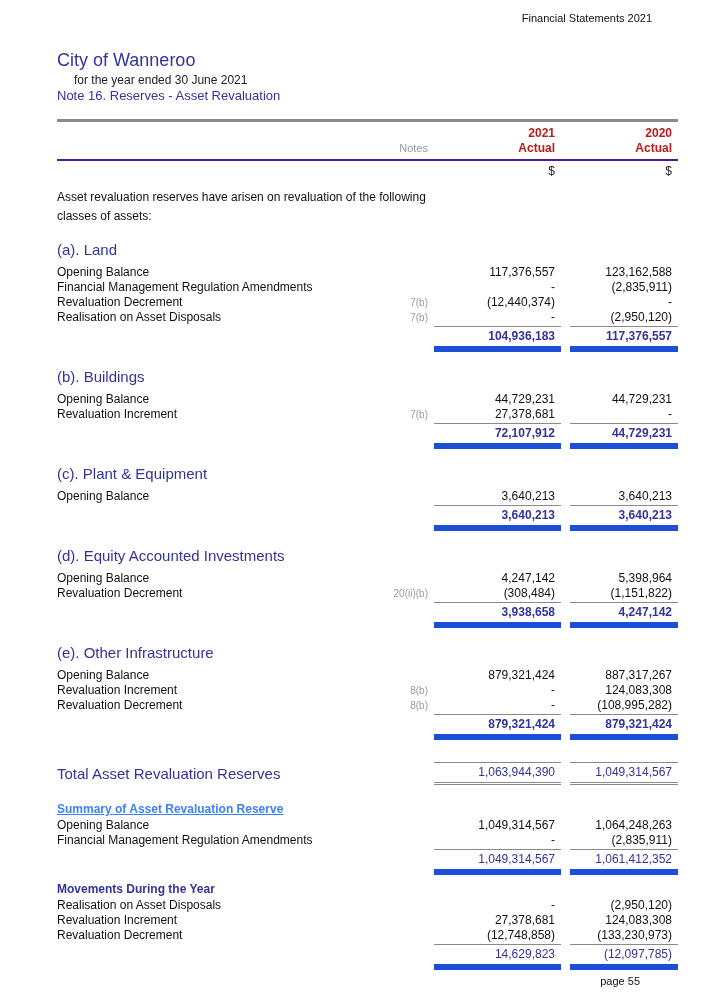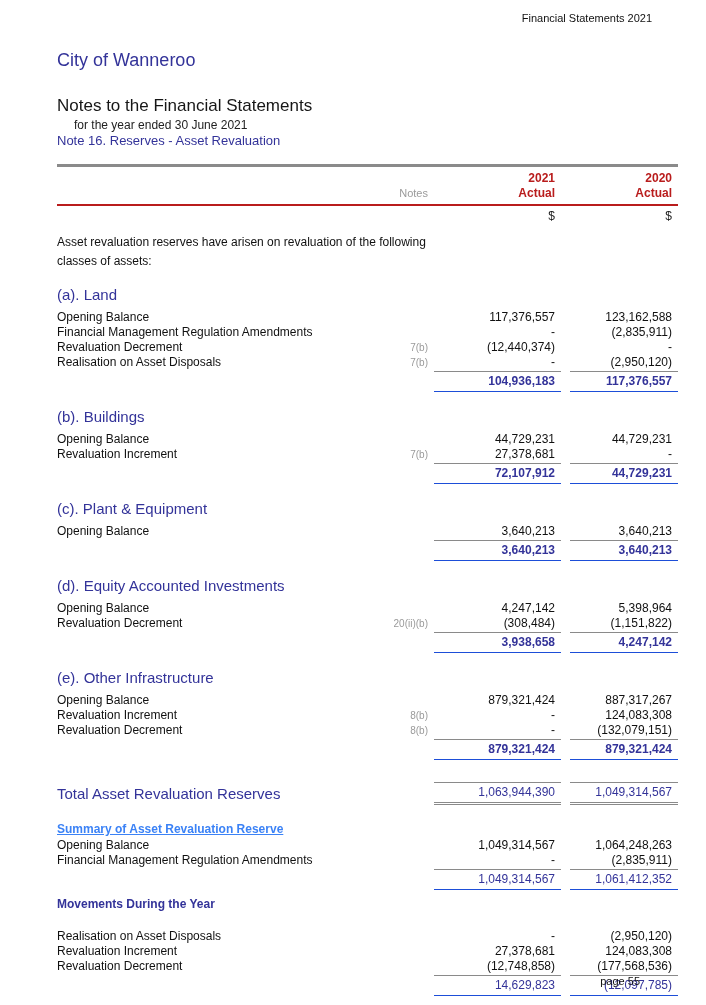--- a/index.html
+++ b/index.html
@@ -22,58 +22,57 @@
 
   
   .table-head { margin-top:16px; border-top:3px solid #8a8a8a; padding-top:4px; }
   .row { display:flex; font-size:12px; line-height:15px; align-items:baseline; }
   .lbl  { flex:1; }
   .note { width:68px; text-align:right; color:#9a9a9a; font-size:10px; }
   .v1 { width:127px; padding-right:6px; text-align:right; margin-left:6px; }
   .v2 { width:108px; padding-right:6px; text-align:right; margin-left:9px; }
   .head-bold { font-weight:bold; color:#b91c1c; }
   .head-notes { color:#9a9a9a; font-size:11px; }
-  .rule2 { border-bottom:2px solid #b91c1c; padding-bottom:3px;justify-content:flex-end; }
+  .rule2 { border-bottom:2px solid #4c1d95; padding-bottom:3px;justify-content:flex-end; }
   .dollar-row { padding-top:3px; }
 
   .intro { font-size:12px; line-height:1.55; margin-top:9px; max-width:385px; color:#111; }
 
   .section-heading { color:#333399; font-size:15px; margin-top:16px; margin-bottom:7px; }
   .data-rows .row { color:#111; }
 
   .total-row { margin-top:1px; }
   .tv {
     border-top:1px solid #8a8a8a;
-    border-bottom:1px solid #1d4ed8;
+    border-bottom:6px solid #1d4ed8;
     color:#333399; font-weight:bold;
     padding-top:2px; padding-bottom:2px;
   }
   .grand .tv { font-weight:normal; border-bottom:3px double #8a8a8a; }
 
   .big-total { margin-top:22px; align-items:center; }
   .big-total .lbl { color:#333399; font-size:15px; }
 
   .summary-heading {
     color:#3b82f6; font-size:12px; font-weight:bold;
     text-decoration:underline; margin-top:17px; margin-bottom:2px;
   }
-  .movements-heading { color:#333399; font-size:12px; font-weight:bold; margin-top:7px; margin-bottom:18px; }
+  .movements-heading { color:#333399; font-size:12px; font-weight:bold; margin-top:7px; margin-bottom:2px; }
 
   .page-footer { position:absolute; bottom:18px; right:66px; font-size:11px; color:#111; }
 </style>
 </head>
 <body>
 
 <div class="page">
 
   <div class="header-right">Financial Statements 2021</div>
 
   <div class="org-name">City of Wanneroo</div>
 
-  <div class="doc-title">Notes to the Financial Statements</div>
   <div class="doc-subtitle">for the year ended 30 June 2021</div>
 
   <div class="note-title">Note 16. Reserves - Asset Revaluation</div>
 
   <div class="table-head">
     <div class="row">
       <div class="lbl"></div>
       <div class="note"></div>
       <div class="v1 head-bold">2021</div>
       <div class="v2 head-bold">2020</div>
@@ -205,21 +204,21 @@
           <div class="row">
             <div class="lbl">Revaluation Increment</div>
             <div class="note">8(b)</div>
             <div class="v1">-</div>
             <div class="v2">124,083,308</div>
           </div>
           <div class="row">
             <div class="lbl">Revaluation Decrement</div>
             <div class="note">8(b)</div>
             <div class="v1">-</div>
-            <div class="v2">(132,079,151)</div>
+            <div class="v2">(108,995,282)</div>
           </div>
         </div>
         <div class="row total-row">
           <div class="lbl"></div>
           <div class="note"></div>
           <div class="v1 tv">879,321,424</div>
           <div class="v2 tv">879,321,424</div>
         </div>
       </div>
     </div>
@@ -264,21 +263,21 @@
       <div class="row">
         <div class="lbl">Revaluation Increment</div>
         <div class="note"></div>
         <div class="v1">27,378,681</div>
         <div class="v2">124,083,308</div>
       </div>
       <div class="row">
         <div class="lbl">Revaluation Decrement</div>
         <div class="note"></div>
         <div class="v1">(12,748,858)</div>
-        <div class="v2">(177,568,536)</div>
+        <div class="v2">(133,230,973)</div>
       </div>
     </div>
   <div class="row total-row">
     <div class="lbl"></div>
     <div class="note"></div>
     <div class="v1 tv subtle" style="font-weight: normal;">14,629,823</div>
     <div class="v2 tv subtle" style="font-weight: normal;">(12,097,785)</div>
   </div>
 
   <div class="page-footer">page 55</div>

